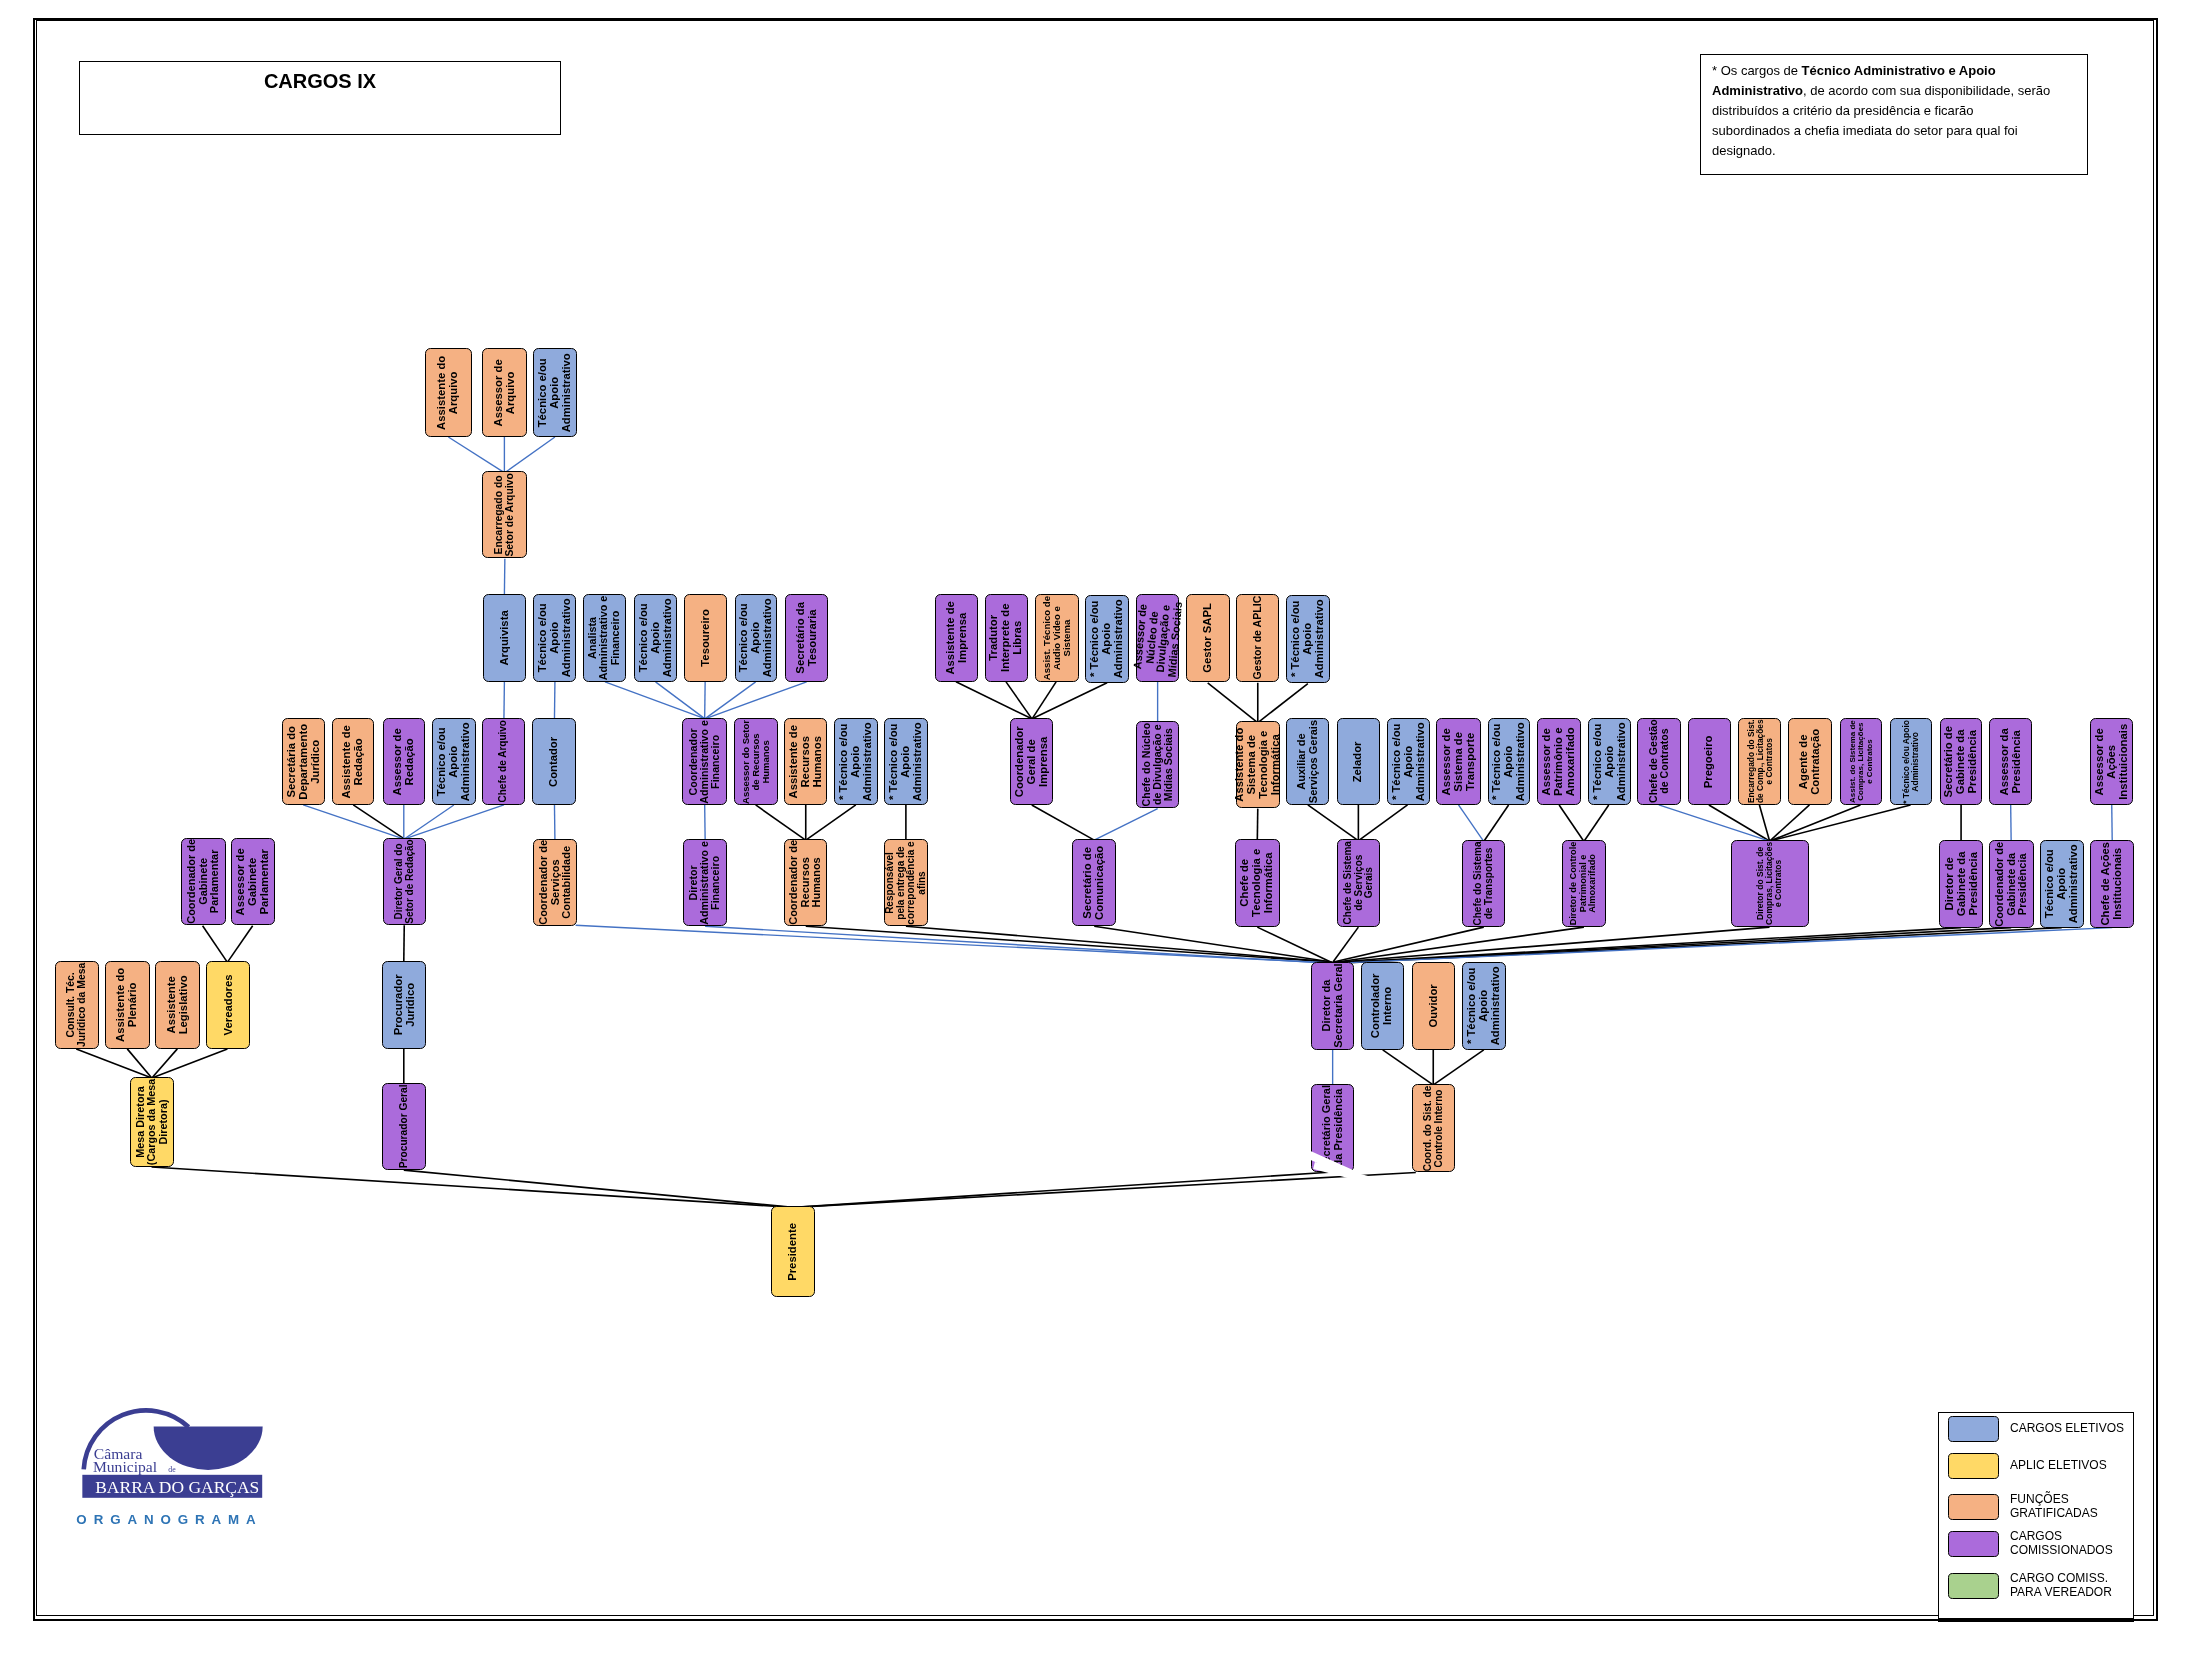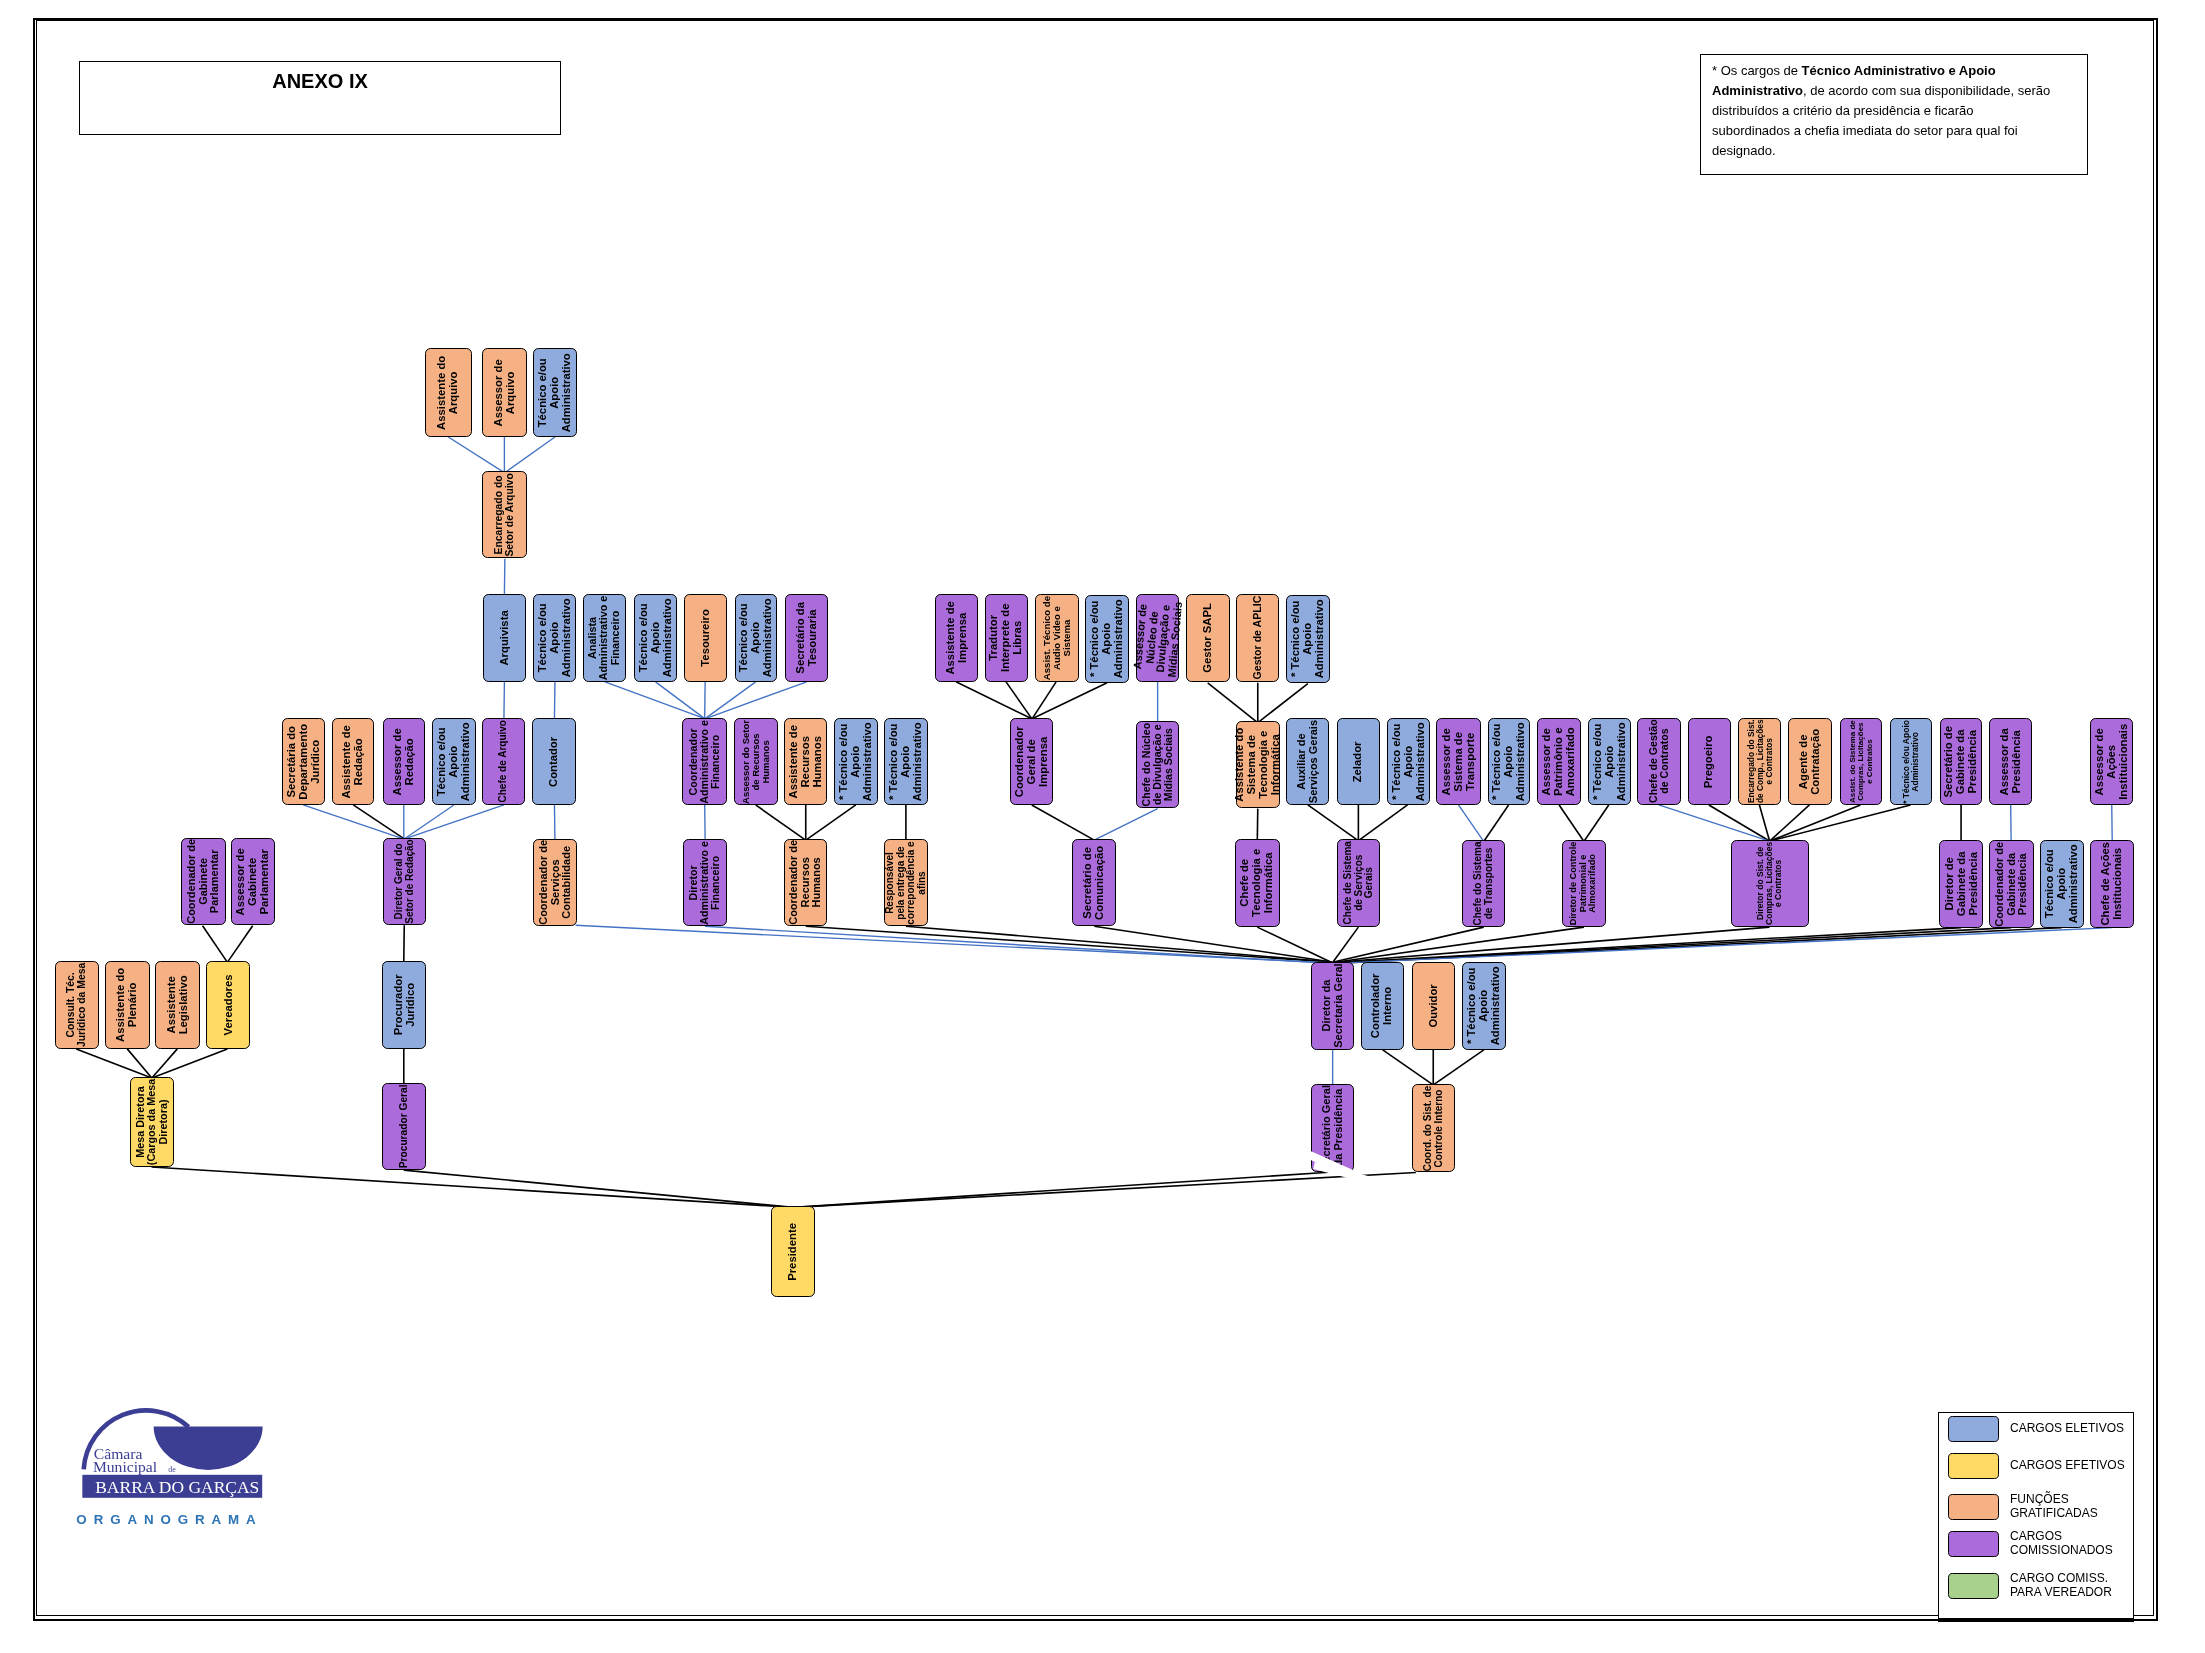--- a/index.html
+++ b/index.html
@@ -8,21 +8,21 @@
 .or{background:#F5B183}
 .bl{background:#8FAADC}
 .pu{background:#AB6BDB}
 .ye{background:#FFD966}
 .gr{background:#A9D18E}
 </style></head><body>
 <div id="page">
 <div style="position:absolute;left:33px;top:17.5px;width:2125px;height:1603px;border:2.1px solid #000;box-sizing:border-box;z-index:0"></div>
 <div style="position:absolute;left:36px;top:20px;width:2118px;height:1596px;border:0.9px solid #000;box-sizing:border-box;z-index:0"></div>
 <div style="position:absolute;left:79px;top:61px;width:482px;height:74px;border:0.9px solid #000;box-sizing:border-box;z-index:1"></div>
-<div style="position:absolute;left:79px;top:70px;width:482px;text-align:center;font-size:20px;font-weight:bold;z-index:1">ANEXO IX</div>
+<div style="position:absolute;left:79px;top:70px;width:482px;text-align:center;font-size:20px;font-weight:bold;z-index:1">CARGOS IX</div>
 <div style="position:absolute;left:1700px;top:54px;width:388px;height:121px;border:0.9px solid #000;box-sizing:border-box;z-index:1;padding:6.4px 11px;font-size:13px;line-height:20px;white-space:nowrap">* Os cargos de <b>Técnico Administrativo e Apoio</b><br><b>Administrativo</b>, de acordo com sua disponibilidade, serão<br>distribuídos a critério da presidência e ficarão<br>subordinados a chefia imediata do setor para qual foi<br>designado.</div>
 <svg width="2205" height="1654" style="position:absolute;left:0;top:0;z-index:1" viewBox="0 0 4800 3600">
       <line x1="769" y1="1752" x2="880" y2="1826" stroke="#000" stroke-width="3.5"></line>
       <line x1="2081" y1="1484" x2="2245" y2="1564" stroke="#000" stroke-width="3.5"></line>
       <line x1="2190" y1="1484" x2="2246" y2="1564" stroke="#000" stroke-width="3.5"></line>
       <line x1="2299" y1="1484" x2="2247" y2="1564" stroke="#000" stroke-width="3.5"></line>
       <line x1="2410" y1="1486" x2="2248" y2="1564" stroke="#000" stroke-width="3.5"></line>
       <line x1="2629" y1="1486" x2="2737" y2="1572" stroke="#000" stroke-width="3.5"></line>
       <line x1="2738" y1="1486" x2="2738" y2="1572" stroke="#000" stroke-width="3.5"></line>
       <line x1="2847" y1="1488" x2="2739" y2="1572" stroke="#000" stroke-width="3.5"></line>
@@ -347,21 +347,21 @@
 <text x="204" y="196" font-family="Liberation Serif,serif" font-size="34" fill="#3B3E92">Câmara</text>
 <text x="202" y="223" font-family="Liberation Serif,serif" font-size="34" fill="#3B3E92">Municipal</text>
 <text x="366" y="223" font-family="Liberation Serif,serif" font-size="17" fill="#3B3E92">de</text>
 <text x="207" y="269" font-family="Liberation Serif,serif" font-size="38" fill="#FFF">BARRA DO GARÇAS</text>
 <text x="166" y="338" font-family="Liberation Sans,sans-serif" font-weight="bold" font-size="29" letter-spacing="15" fill="#2E74B5">ORGANOGRAMA</text>
 </svg>
 <div style="position:absolute;left:1938px;top:1412px;width:196px;height:210px;background:#fff;border:0.9px solid #000;box-sizing:border-box;z-index:4"></div>
 <div class="bl" style="position:absolute;left:1948px;top:1416px;width:51px;height:26px;border:1.4px solid #000;border-radius:4.6px;box-sizing:border-box;z-index:5"></div>
 <div style="position:absolute;left:2010px;top:1422px;font-size:12px;line-height:13.8px;z-index:5">CARGOS ELETIVOS</div>
 <div class="ye" style="position:absolute;left:1948px;top:1453px;width:51px;height:26px;border:1.4px solid #000;border-radius:4.6px;box-sizing:border-box;z-index:5"></div>
-<div style="position:absolute;left:2010px;top:1459px;font-size:12px;line-height:13.8px;z-index:5">CARGOS EFETIVOS</div>
+<div style="position:absolute;left:2010px;top:1459px;font-size:12px;line-height:13.8px;z-index:5">APLIC ELETIVOS</div>
 <div class="or" style="position:absolute;left:1948px;top:1494px;width:51px;height:26px;border:1.4px solid #000;border-radius:4.6px;box-sizing:border-box;z-index:5"></div>
 <div style="position:absolute;left:2010px;top:1493px;font-size:12px;line-height:13.8px;z-index:5">FUNÇÕES<br>GRATIFICADAS</div>
 <div class="pu" style="position:absolute;left:1948px;top:1531px;width:51px;height:26px;border:1.4px solid #000;border-radius:4.6px;box-sizing:border-box;z-index:5"></div>
 <div style="position:absolute;left:2010px;top:1530px;font-size:12px;line-height:13.8px;z-index:5">CARGOS<br>COMISSIONADOS</div>
 <div class="gr" style="position:absolute;left:1948px;top:1573px;width:51px;height:26px;border:1.4px solid #000;border-radius:4.6px;box-sizing:border-box;z-index:5"></div>
 <div style="position:absolute;left:2010px;top:1572px;font-size:12px;line-height:13.8px;z-index:5">CARGO COMISS.<br>PARA VEREADOR</div>
 <div style="position:absolute;left:1938px;top:1618px;width:196px;height:2.8px;background:#000;z-index:5"></div>
 </div>
 
 </body></html>

